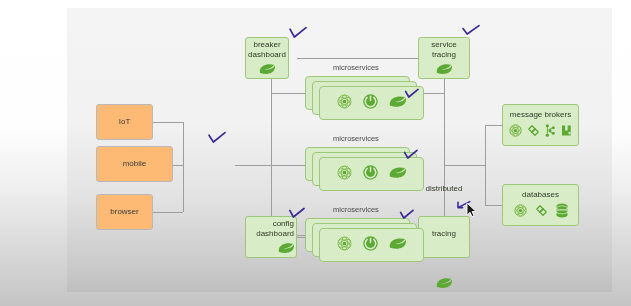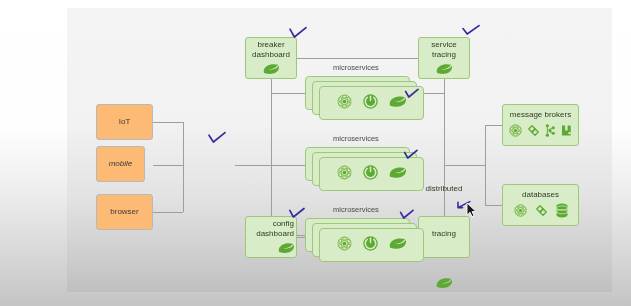--- a/index.html
+++ b/index.html
@@ -89,29 +89,29 @@
 
     <div class="ln lnh" style="left:444px;top:165px;width:41px;"></div>
     <div class="ln lnv" style="left:485px;top:125px;height:80px;"></div>
     <div class="ln lnh" style="left:485px;top:125px;width:17px;"></div>
     <div class="ln lnh" style="left:485px;top:205px;width:17px;"></div>
   </div>
 
   <div class="node gray" style="left:96px;top:104px;width:57px;height:36px;">
     <span class="lbl">IoT</span>
   </div>
-  <div class="node gray" style="left:96px;top:146px;width:49px;height:36px;font-style:italic;">
+  <div class="node gray" style="left:96px;top:146px;width:77px;height:36px;">
     <span class="lbl">mobile</span>
   </div>
   <div class="node gray" style="left:96px;top:194px;width:57px;height:36px;">
     <span class="lbl">browser</span>
   </div>
 
 
-  <div class="node green" style="left:245px;top:37px;width:52px;height:42px;">
+  <div class="node green" style="left:245px;top:37px;width:44px;height:42px;">
     <span class="lbl">breaker</span>
     <span class="lbl">dashboard</span>
     <span class="ico">
       <svg width="19" height="14" viewBox="0 0 24 18">
           <path d="M2.6 14.2c-1.4-3 .1-7.1 3.6-9.2C10 2.7 15.4 2.5 20.4 3.6c-1.1 1.9-3 3.4-5.4 4.4-2.3 1-4.6 1.3-6.6 1.1 2.3 1 5.3.9 8-.3 2.3-1 4-2.6 5-4.4 1 3.4-.6 7.2-4 9.2-4 2.4-9.7 2.1-14.8.6z" fill="#5caa33"></path>
         </svg>
     </span>
   </div>
 
   <div class="node green" style="left:418px;top:37px;width:52px;height:42px;">

